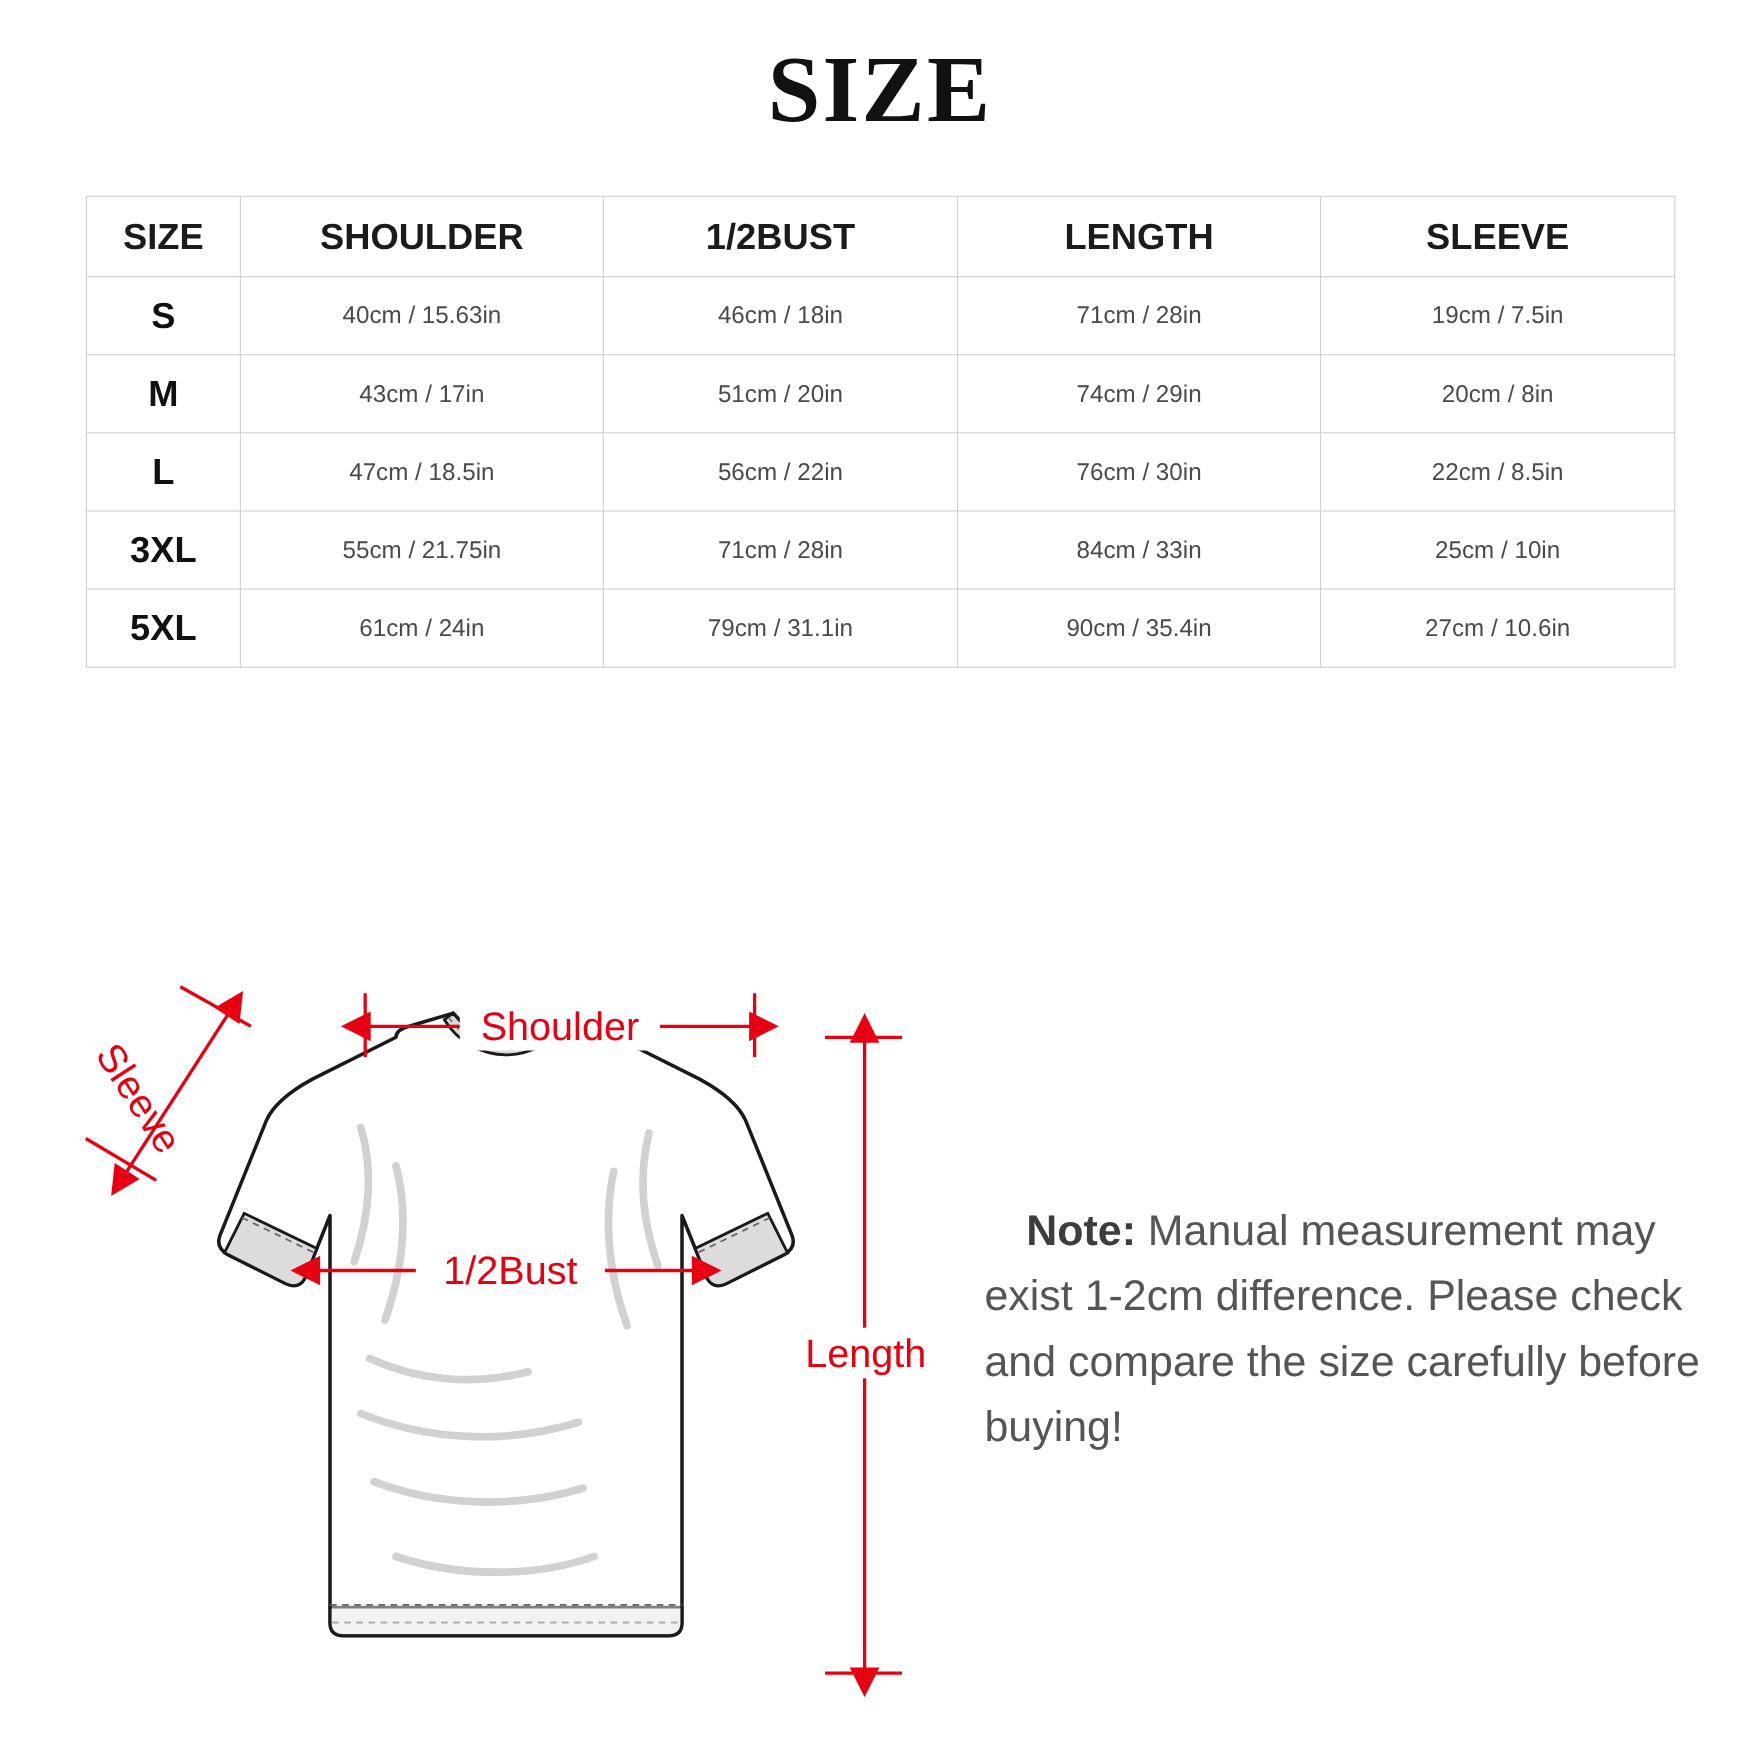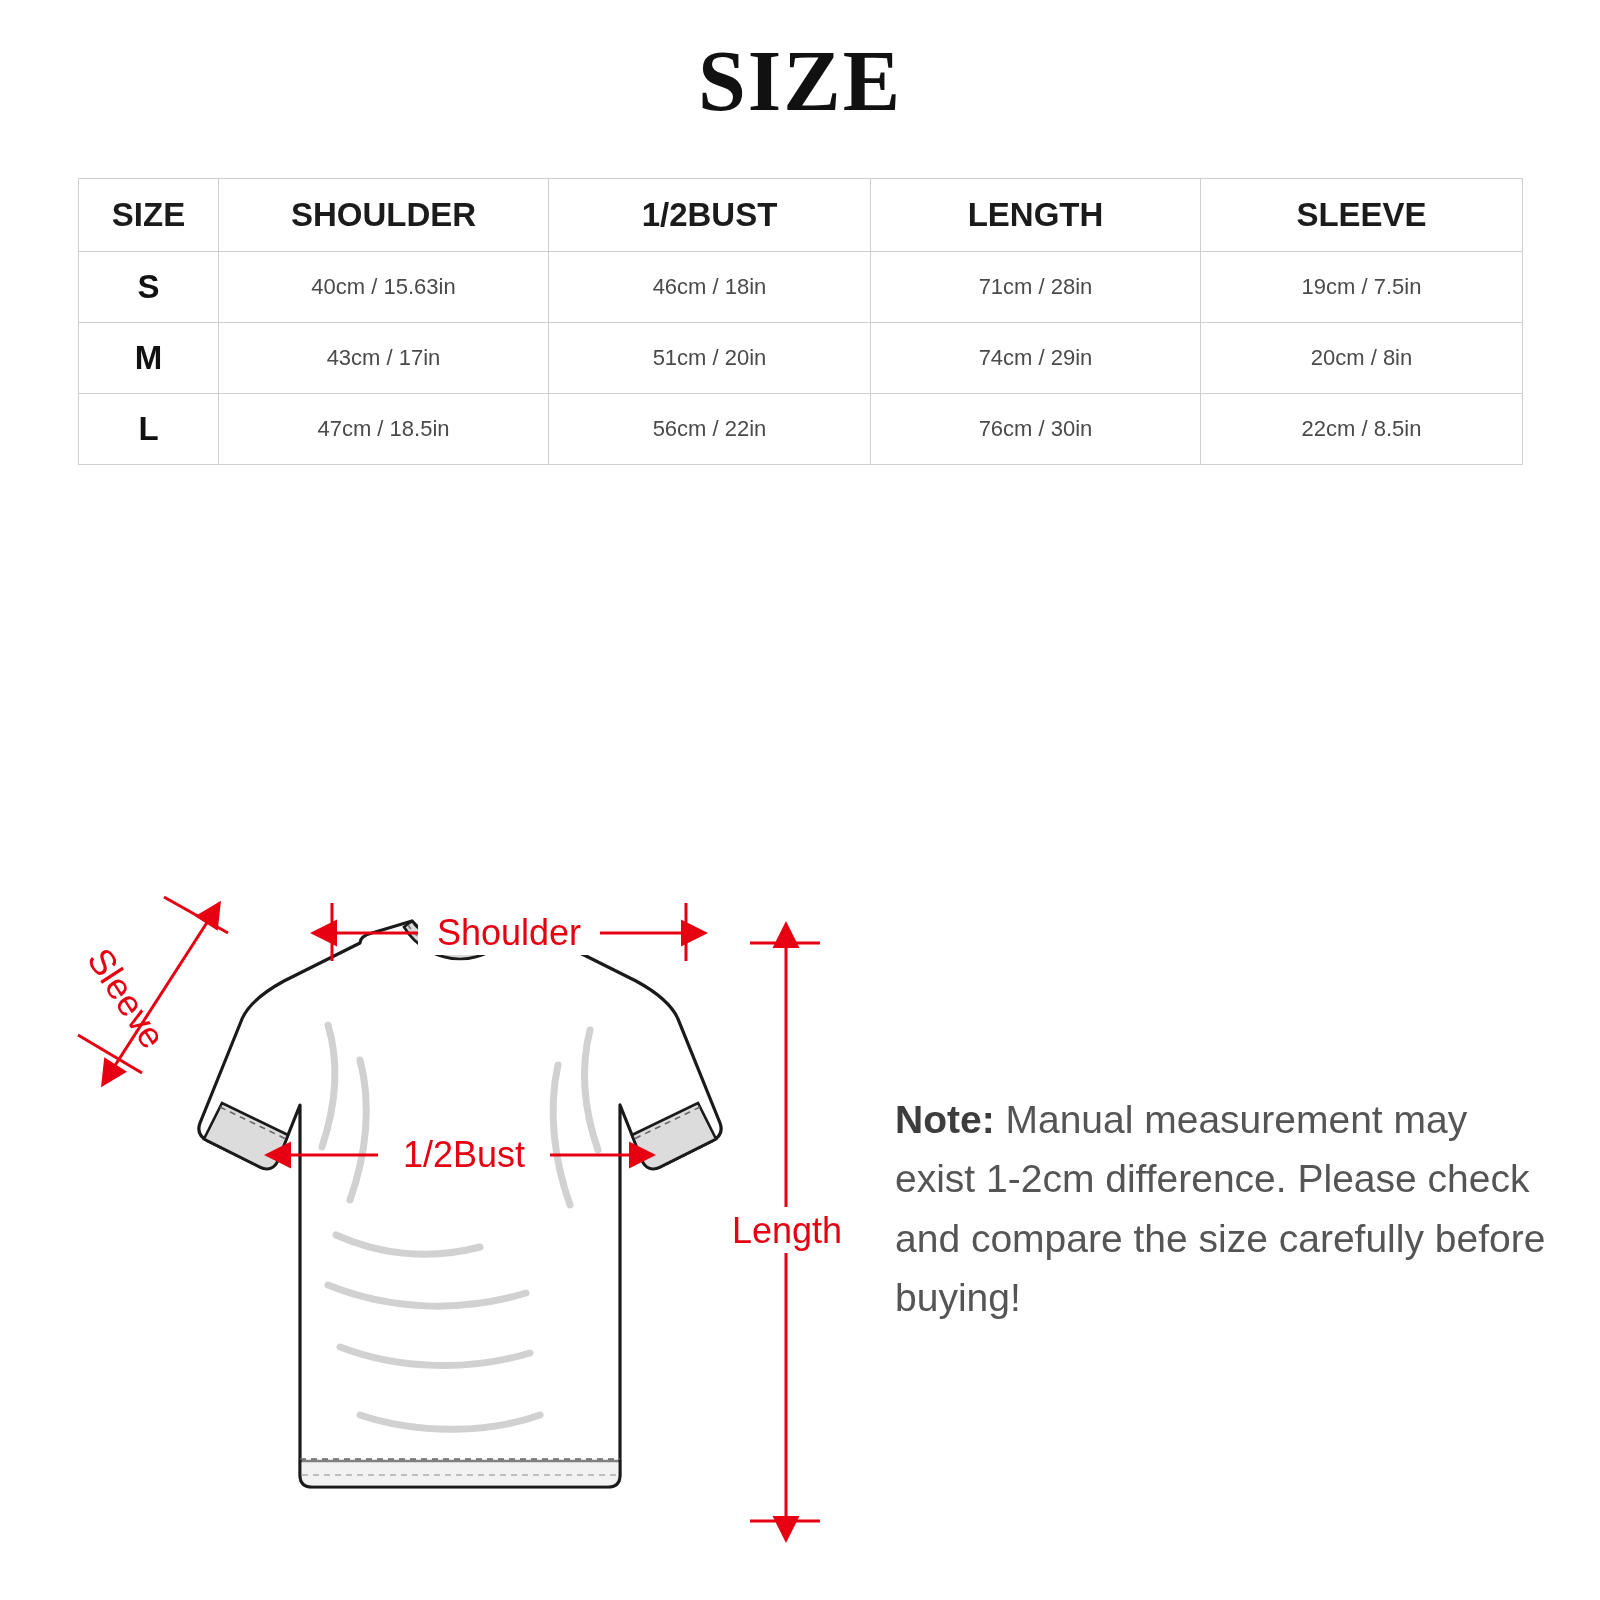--- a/index.html
+++ b/index.html
@@ -82,20 +82,21 @@
     top: 1090px;
     left: 895px;
     width: 660px;
     font-size: 39px;
     line-height: 1.52;
     color: #555555;
   }
   .note b {
     color: #3d3d3d;
     font-weight: 700;
+    margin-left: 38px;
   }
 </style>
 </head>
 <body>
 
 <div class="title">SIZE</div>
 
 <table class="size-table">
   <colgroup>
     <col class="col-size">
@@ -127,20 +128,34 @@
       <td>51cm / 20in</td>
       <td>74cm / 29in</td>
       <td>20cm / 8in</td>
     </tr>
     <tr>
       <td class="size-cell">L</td>
       <td>47cm / 18.5in</td>
       <td>56cm / 22in</td>
       <td>76cm / 30in</td>
       <td>22cm / 8.5in</td>
+    </tr>
+    <tr>
+      <td class="size-cell">3XL</td>
+      <td>55cm / 21.75in</td>
+      <td>71cm / 28in</td>
+      <td>84cm / 33in</td>
+      <td>25cm / 10in</td>
+    </tr>
+    <tr>
+      <td class="size-cell">5XL</td>
+      <td>61cm / 24in</td>
+      <td>79cm / 31.1in</td>
+      <td>90cm / 35.4in</td>
+      <td>27cm / 10.6in</td>
     </tr>
   </tbody>
 </table>
 
 <div class="diagram">
   <svg width="800" height="720" viewBox="0 0 800 720" xmlns="http://www.w3.org/2000/svg">
     <defs>
       <marker id="arrL" markerWidth="11" markerHeight="11" refX="9" refY="5.5" orient="auto">
         <path d="M10,1 L1,5.5 L10,10 Z" fill="#e60012"></path>
       </marker>

